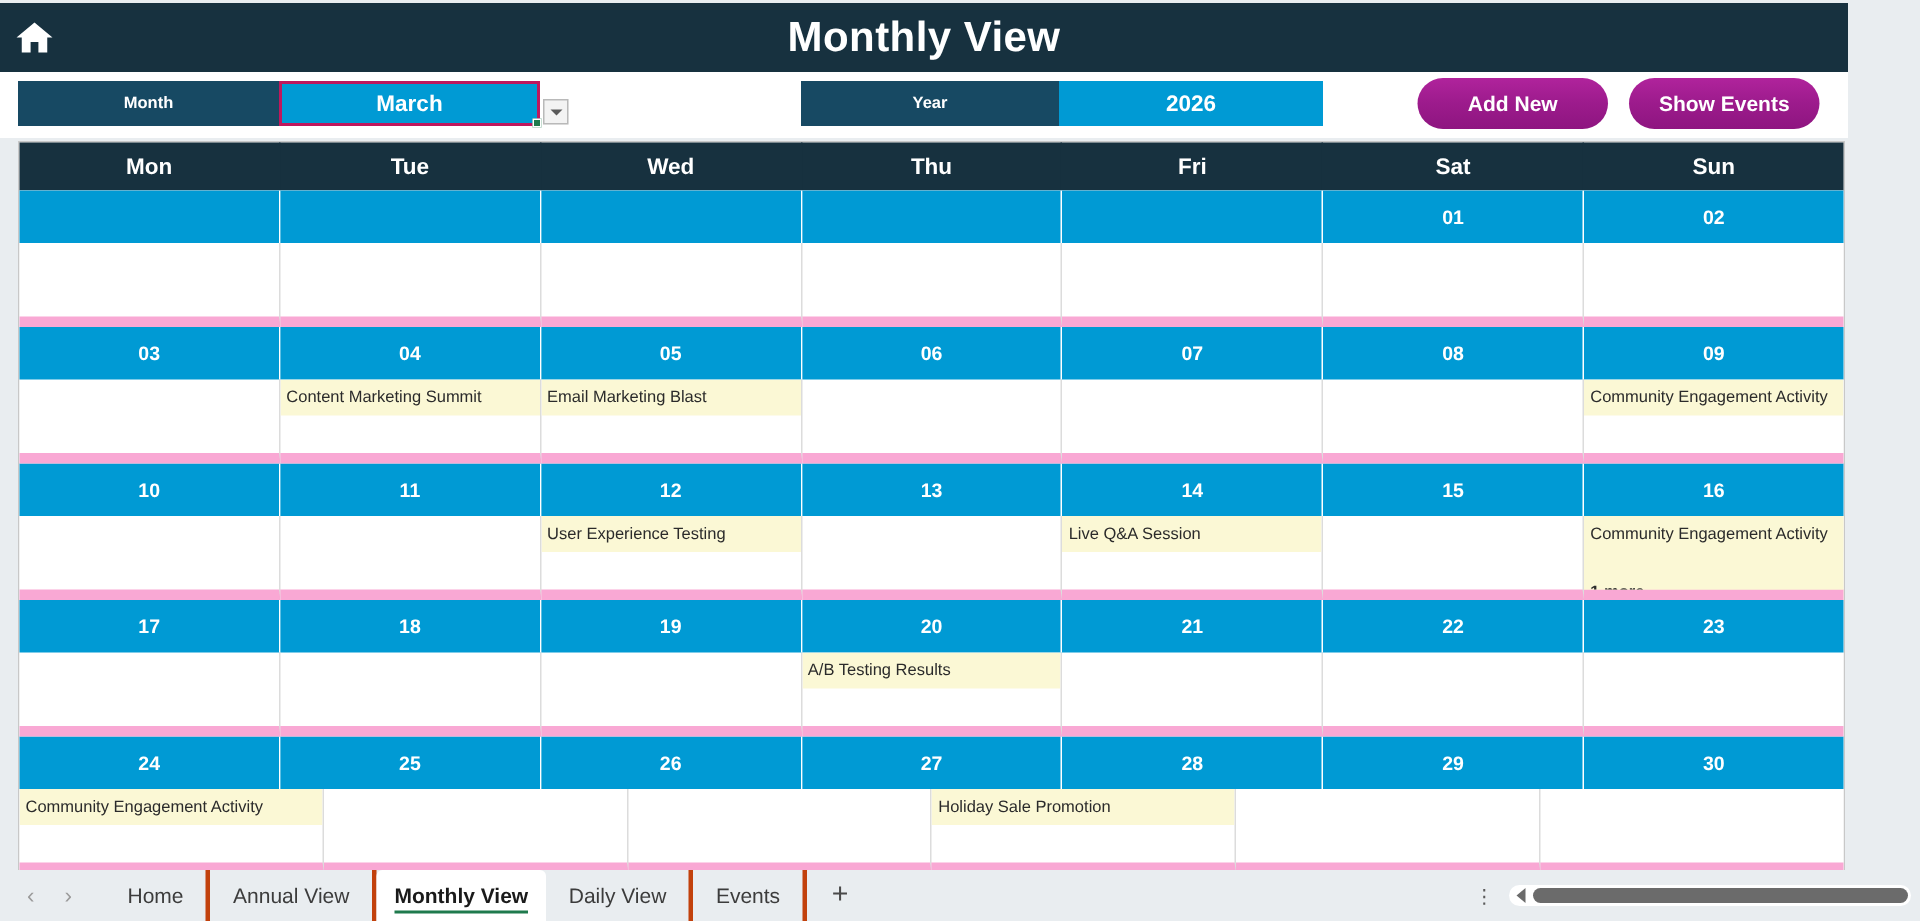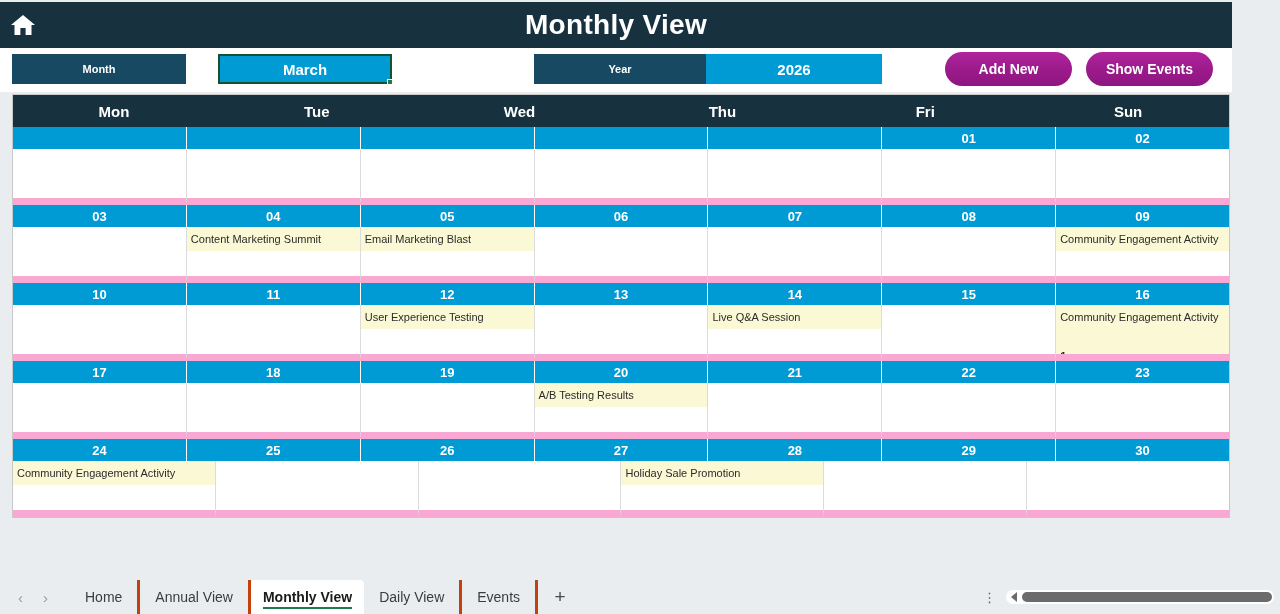--- a/index.html
+++ b/index.html
@@ -39,21 +39,21 @@
     display: flex; align-items: center; justify-content: center;
   }
   .pill-value {
     position: absolute; height: 30px; background: #009ad4;
     color: #ffffff; font-size: 15px; font-weight: bold;
     display: flex; align-items: center; justify-content: center;
   }
   #month-label { left: 12px; top: 54px; width: 174px; }
   #month-value {
     left: 186px; top: 54px; width: 174px;
-    border: 2px solid #14532d; z-index: 4; margin-left: 32px;
+    border: 2px solid #be185d; z-index: 4;
   }
   .fill-handle {
     position: absolute; right: -3px; bottom: -3px;
     width: 6px; height: 6px; background: #1f7a4d;
     border: 1px solid #ffffff;
   }
   .dropdown-btn {
     position: absolute; left: 362px; top: 66px; width: 17px; height: 17px;
     background: #f3f3f3; border: 1px solid #b9b9b9;
     display: flex; align-items: center; justify-content: center;
@@ -87,21 +87,21 @@
   }
   .dow-row { display: flex; background: #17313f; height: 32px; }
   .dow {
     flex: 1 1 0; color: #ffffff; font-size: 15px; font-weight: bold;
     display: flex; align-items: center; justify-content: center;
     border-right: 1px solid #17313f;
     text-align: right;
   }
   .dow:last-child { border-right: none; }
 
-  .date-row { display: flex; height: 22px; background: #ffffff; }
+  .date-row { display: flex; height: 35px; background: #ffffff; }
   .date-cell {
     flex: 1 1 0; background: #009ad4;
     color: #ffffff; font-size: 13px; font-weight: bold;
     display: flex; align-items: center; justify-content: center;
     border-right: 1px solid #ffffff;
   }
   .date-cell:last-child { border-right: none; }
   .date-cell.empty { background: #009ad4; }
 
   .body-row { display: flex; height: 56px; background: #ffffff; }
@@ -207,20 +207,21 @@
   <button class="action-btn" id="add-new-btn">Add New</button>
   <button class="action-btn" id="show-events-btn">Show Events</button>
 
   <div class="calendar">
     <div class="dow-row" id="dow-row">
         <div class="dow">Mon</div>
         <div class="dow">Tue</div>
         <div class="dow">Wed</div>
         <div class="dow">Thu</div>
         <div class="dow">Fri</div>
+        <div class="dow">Sat</div>
         <div class="dow">Sun</div>
       </div>
     <div id="weeks-container">
         <div class="date-row">
           <div class="date-cell empty"></div>
           <div class="date-cell empty"></div>
           <div class="date-cell empty"></div>
           <div class="date-cell empty"></div>
           <div class="date-cell empty"></div>
           <div class="date-cell">01</div>

